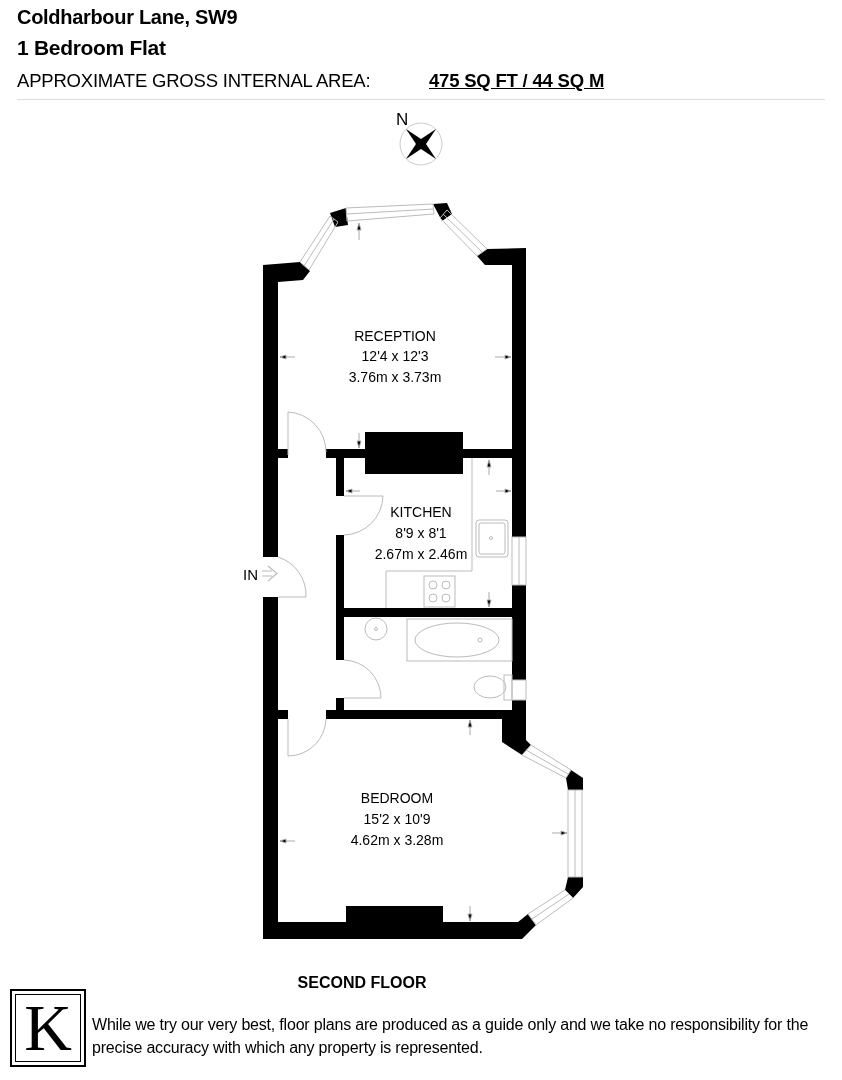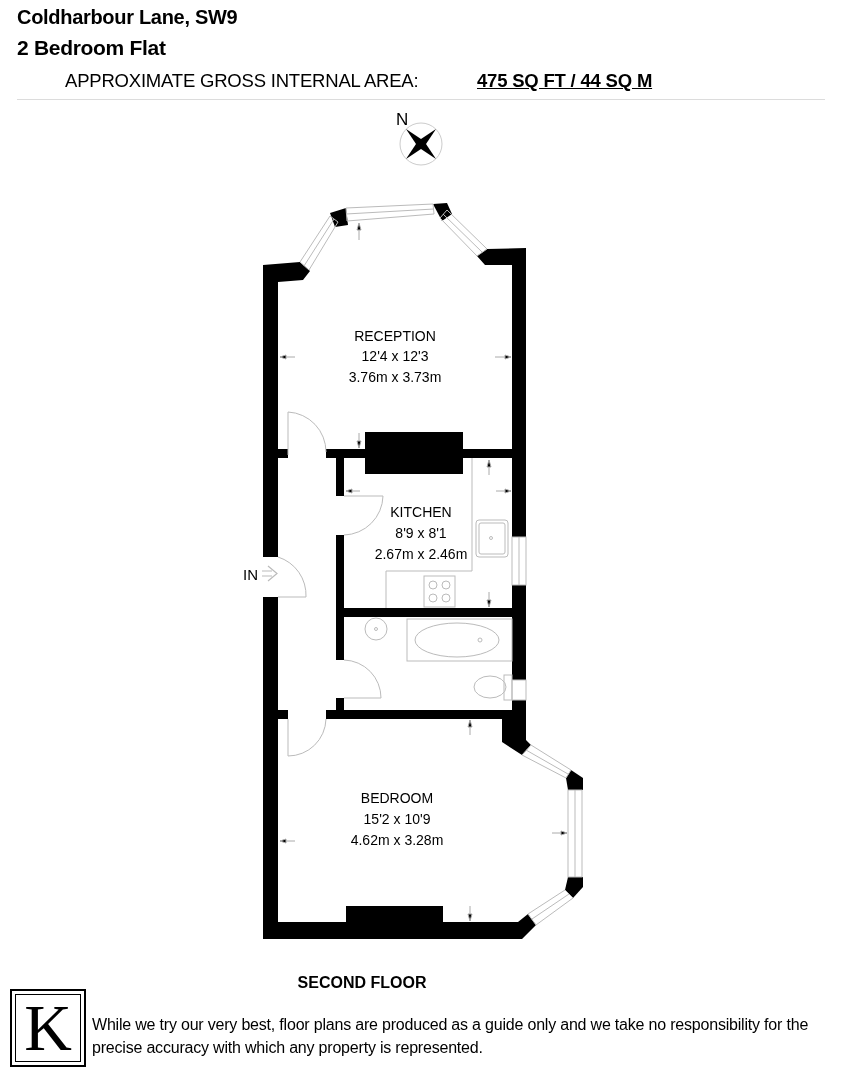--- a/index.html
+++ b/index.html
@@ -1,35 +1,35 @@
 <!DOCTYPE html>
 <html><head>
 <meta charset="utf-8">
 <style>
   html, body { margin:0; padding:0; background:#ffffff; }
   body { width:842px; height:1080px; position:relative; overflow:hidden; font-family:"Liberation Sans", sans-serif; color:#000; }
   .hdr { position:absolute; left:17px; }
   .title { top:6px; font-size:20px; font-weight:bold; letter-spacing:-0.3px; }
   .subtitle { top:36px; font-size:21px; font-weight:bold; letter-spacing:-0.3px; }
   .area-row { top:70px; font-size:18.5px; display:flex; }
-  .area-label { width:412px; letter-spacing:-0.2px;margin-left:48px; }
+  .area-label { width:412px; letter-spacing:-0.2px; }
   .area-value { font-weight:bold; letter-spacing:-0.2px;text-decoration:underline; }
   .divider { position:absolute; left:17px; top:99px; width:808px; height:1px; background:#dcdcdc; }
   svg.plan { position:absolute; left:0; top:0; }
   .floor-label { position:absolute; top:974px; left:0; width:724px; text-align:center; font-size:16px; font-weight:bold; }
   .logo { position:absolute; left:10px; top:989px; width:76px; height:78px; border:2px solid #000; box-sizing:border-box; }
   .logo-inner { position:absolute; left:3px; top:3px; right:3px; bottom:3px; border:1.5px solid #000; display:flex; align-items:center; justify-content:center; font-family:"Liberation Serif", serif; font-size:66px; line-height:1; }
   .disclaimer { position:absolute; left:92px; top:1013px; width:745px; font-size:16px; line-height:23px; letter-spacing:-0.2px; }
   .room-text { font-family:"Liberation Sans", sans-serif; font-size:14px; fill:#000; text-anchor:middle; }
 </style>
 </head>
 <body>
 
 <div class="hdr title">Coldharbour Lane, SW9</div>
-<div class="hdr subtitle">2 Bedroom Flat</div>
+<div class="hdr subtitle">1 Bedroom Flat</div>
 <div class="hdr area-row">
   <span class="area-label">APPROXIMATE GROSS INTERNAL AREA:</span>
   <span class="area-value">475 SQ FT / 44 SQ M</span>
 </div>
 <div class="divider"></div>
 
 <svg class="plan" width="842" height="1080" viewBox="0 0 842 1080">
 
   <g>
     <text x="396" y="125" font-family="Liberation Sans, sans-serif" font-size="17">N</text>

